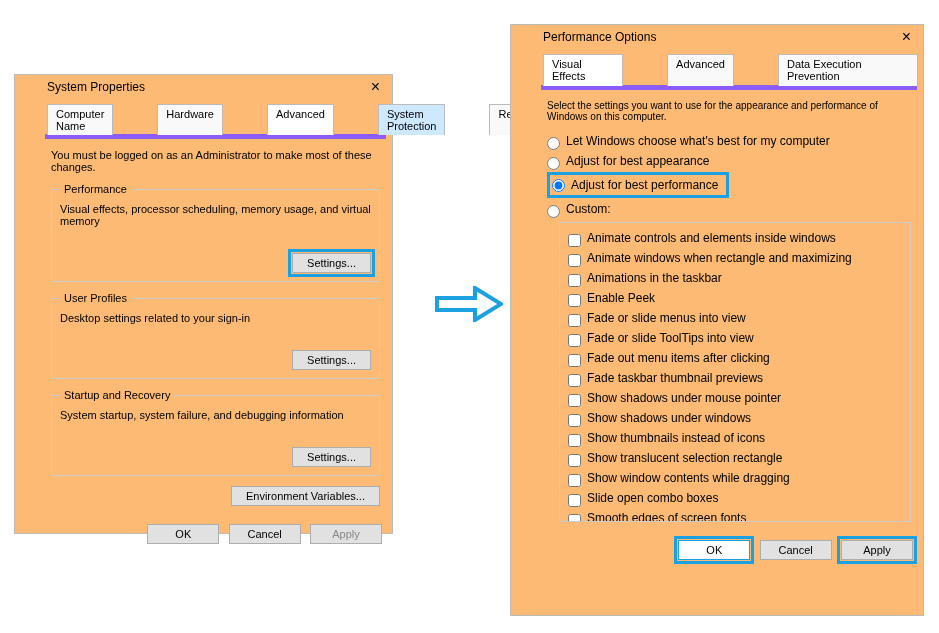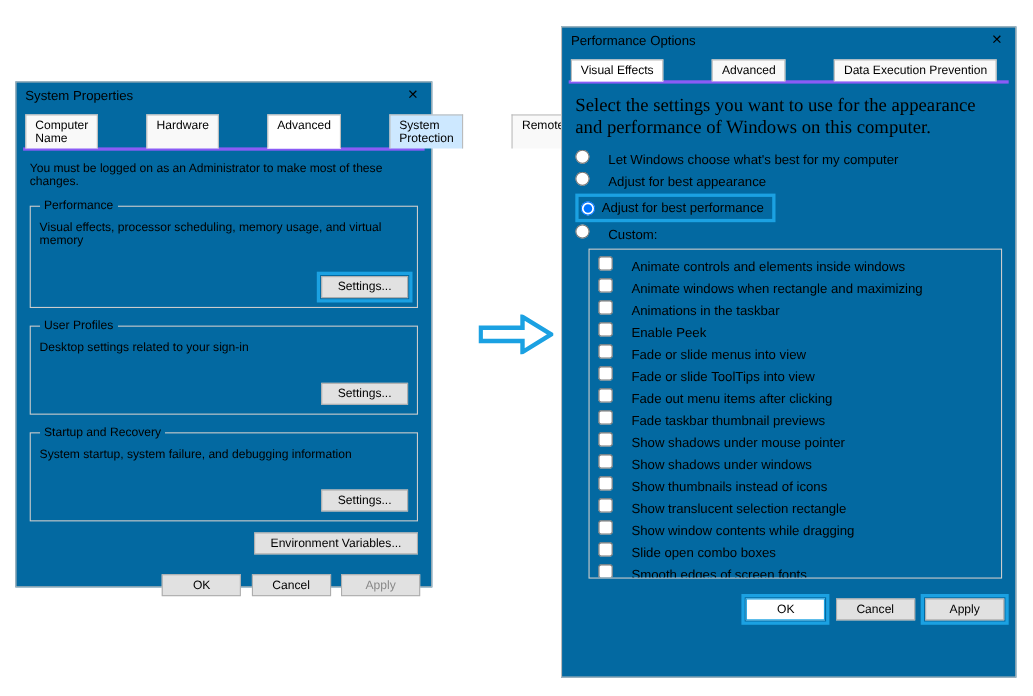--- a/index.html
+++ b/index.html
@@ -10,38 +10,39 @@
     color: #000;
     background: #fff;
     width: 939px;
     height: 633px;
     position: relative;
     overflow: hidden;
   }
   .dialog {
     position: absolute;
     border: 1px solid #bbb;
-    background: #0369a1;
+    background: #fdba74;
+    padding-left: 24px;
   }
   .dlg-titlebar {
     display: flex;
     justify-content: space-between;
     align-items: center;
     padding: 4px 8px;
     font-size: 12px;
   }
   .close-x {
     font-size: 16px;
     line-height: 1;
     cursor: pointer;
     padding: 0 4px;
   }
   .tabstrip {
     display: flex;
-    border-bottom: 3px solid #8b5cf6;
+    border-bottom: 5px solid #8b5cf6;
     font-size: 11px;
     padding-left: 2px;
     gap: 45px;
   }
   .tab {
     padding: 3px 8px;
     border: 1px solid #bbb;
     border-bottom: none;
     margin-right: -1px;
     background: #f9f9f9;
@@ -99,22 +100,22 @@
     padding: 8px 10px;
   }
   .footer-btns button.win { margin-left: 6px; }
   .hl-box {
     outline: 3px solid #1ba1e2;
     outline-offset: 1px;
   }
   
   .radio-row, .check-row {
     display: flex;
-    align-items: flex-start;
-    gap: 17px;
+    align-items: flex-end;
+    gap: 6px;
     font-size: 12px;
     margin: 2px 0;
     line-height: 18px;
   }
   .radio-row input, .check-row input {
     margin: 0;
   }
   .radio-hl {
     display: inline-flex;
     align-items: center;
@@ -200,21 +201,21 @@
   <div class="dlg-titlebar">
     <span>Performance Options</span>
     <span class="close-x">×</span>
   </div>
   <div class="tabstrip" style="margin:4px 6px 0 6px;">
     <div class="tab active">Visual Effects</div>
     <div class="tab">Advanced</div>
     <div class="tab">Data Execution Prevention</div>
   </div>
   <div class="panel-body">
-    <div class="note" style="font-size:17px;font-family:Liberation Serif, serif;">Select the settings you want to use for the appearance and performance of Windows on this computer.</div>
+    <div class="note" style="font-size:10px;">Select the settings you want to use for the appearance and performance of Windows on this computer.</div>
 
     <label class="radio-row">
       <input type="radio" name="ve" style="">
       <span>Let Windows choose what's best for my computer</span>
     </label>
     <label class="radio-row">
       <input type="radio" name="ve" style="">
       <span>Adjust for best appearance</span>
     </label>
     <div class="radio-row">

